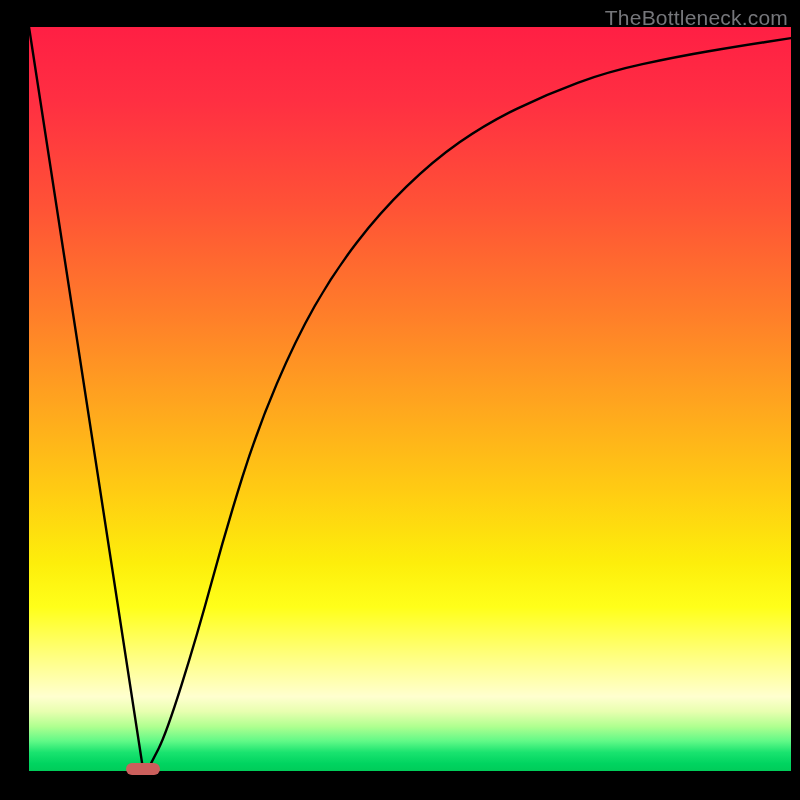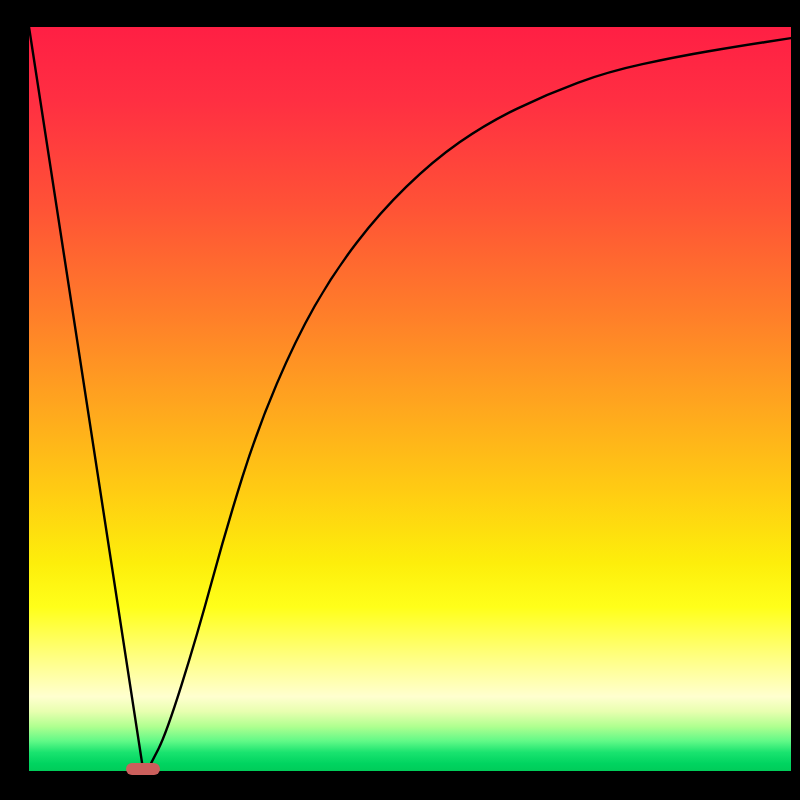--- a/index.html
+++ b/index.html
@@ -74,14 +74,15 @@
   <div class="plot-area">
 
     <svg class="curve" viewBox="0 0 762 744" preserveAspectRatio="none">
       <path id="curve-path" d="M 0 0 L 114.3 744 L 121.92 736.56 Q 121.92 736.56 129.54 721.68 Q 137.16 706.8 152.4 658.44 Q 167.64000000000001 610.08 182.88 554.28 Q 198.12 498.48 213.36 450.12 Q 228.6 401.76 247.64999999999998 357.12 Q 266.7 312.48 285.75 279 Q 304.8 245.51999999999998 327.66 215.76 Q 350.52000000000004 186 377.19000000000005 159.96000000000004 Q 403.86 133.92000000000007 430.53 115.32000000000005 Q 457.2 96.72000000000003 487.68000000000006 81.83999999999997 Q 518.1600000000001 66.95999999999992 548.6400000000001 55.799999999999955 Q 579.12 44.639999999999986 613.41 37.19999999999999 Q 647.6999999999999 29.75999999999999 678.1800000000001 24.551999999999964 Q 708.6600000000001 19.343999999999937 735.33 15.251999999999953 T 762 11.159999999999968" fill="none" stroke="#000" stroke-width="2.4" stroke-linecap="round" stroke-linejoin="round"></path>
     </svg>
 
     <div class="marker" id="marker" style="left: 97.155px; top: 736px; width: 34.29px;"></div>
 
   </div>
 
+  <div class="watermark">TheBottleneck.com</div>
 
 </div>
 
 </body></html>

